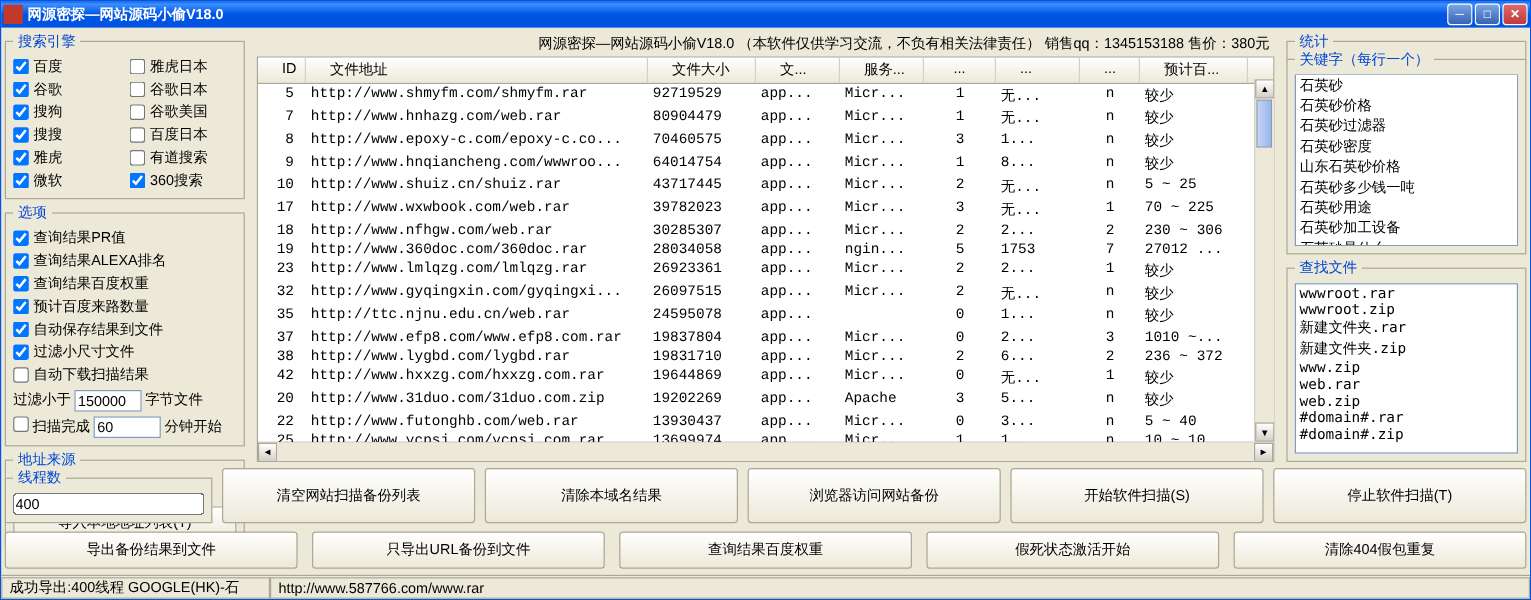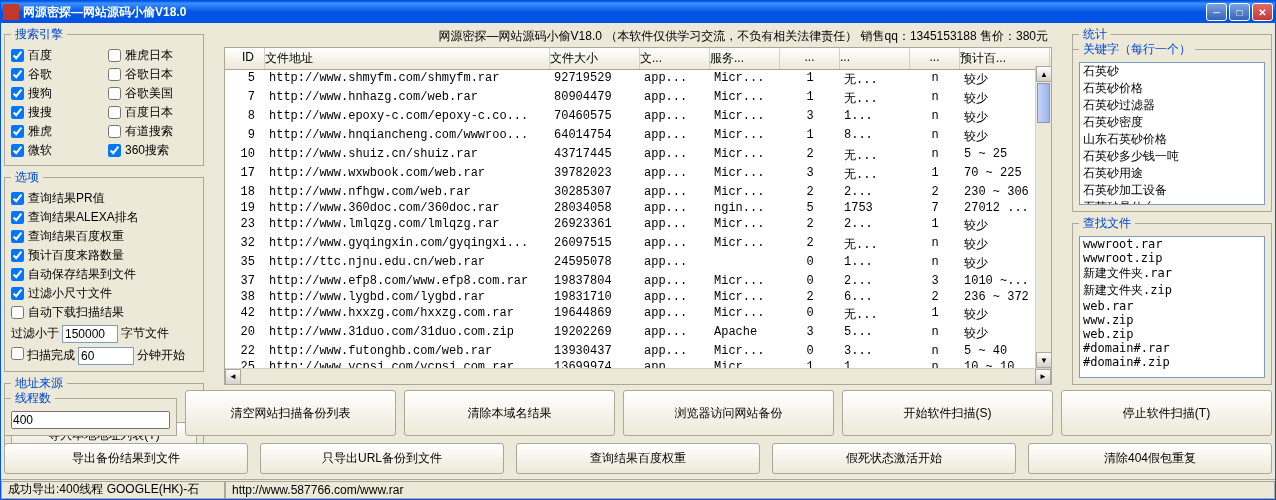--- a/index.html
+++ b/index.html
@@ -5,38 +5,38 @@
 *{box-sizing:border-box;margin:0;padding:0;font-family:"SimSun","宋体",sans-serif;font-size:12px}
 body{background:#ece9d8;user-select:none}
 .window{width:1276px;height:500px;border:1px solid #0054e3;display:flex;flex-direction:column;background:#ece9d8}
 .titlebar{height:22px;background:linear-gradient(to bottom,#0058e6 0%,#3d91ff 10%,#0054e3 50%,#0054e3 100%);display:flex;align-items:center;padding:0 2px;color:#fff}
 .titlebar-icon{width:16px;height:16px;background:#c0392b;margin-right:4px;display:inline-block}
 .titlebar-text{flex:1;font-weight:bold}
 .titlebar-btns{display:flex;gap:2px}
 .titlebar-btn{width:21px;height:18px;background:linear-gradient(to bottom,#7ba4e3,#3562b5);border:1px solid #fff;border-radius:3px;display:flex;align-items:center;justify-content:center;color:#fff;font-weight:bold;cursor:pointer;font-size:10px}
 .titlebar-btn.close{background:linear-gradient(to bottom,#e36868,#c23a3a)}
 .body{flex:1;display:flex;flex-direction:column;padding:3px;gap:3px;overflow:hidden}
-.top-row{display:flex;gap:20px;flex:1;min-height:0}
+.top-row{display:flex;gap:10px;flex:1;min-height:0}
 .left-panel{width:200px;display:flex;flex-direction:column;gap:3px}
 .center-panel{flex:1;display:flex;flex-direction:column;min-width:0}
 .right-panel{width:200px;display:flex;flex-direction:column;gap:3px}
 fieldset{border:1px solid #aca899;padding:4px 6px 6px;background:#ece9d8}
 legend{padding:0 4px;color:#0046d5}
 .check-grid{display:grid;grid-template-columns:1fr 1fr;gap:2px 8px}
 .check-grid label,.opt-col label{display:flex;align-items:center;gap:4px;white-space:nowrap}
 .opt-col{display:flex;flex-direction:column;gap:2px}
 .opt-row{display:flex;align-items:flex-start;gap:3px;margin-top:4px}
 .opt-row input[type=text]{width:56px;border:1px solid #7f9db9;height:18px;padding:0 2px;background:#fff}
 .radio-row{display:flex;gap:10px;padding:4px 0}
 .btn{background:linear-gradient(to bottom,#fff,#ece9d8);border:1px solid #aca899;border-radius:3px;padding:4px 8px;cursor:pointer;text-align:center}
 .btn-wide{width:100%}
 .banner{text-align:right;padding:2px 4px;color:#000;white-space:nowrap;overflow:hidden}
 .table-wrap{flex:1;border:1px solid #aca899;background:#fff;overflow:hidden;position:relative;display:flex;flex-direction:column}
 .thead{display:flex;background:linear-gradient(to bottom,#fff,#ece9d8);border-bottom:1px solid #aca899}
-.th{padding:2px 0;border-right:1px solid #d4d0c8;white-space:nowrap;overflow:hidden}
+.th{padding:2px 20px;border-right:1px solid #d4d0c8;white-space:nowrap;overflow:hidden}
 .tbody{flex:1;overflow:auto}
 .tr{display:flex;padding:0}
 .td{padding:1px 4px;white-space:nowrap;overflow:hidden;font-family:"Courier New",monospace;font-size:12px}
 .c-id{width:40px;text-align:right;padding-right:10px}
 .c-url{width:285px}
 .c-size{width:90px}
 .c-a{width:70px}
 .c-b{width:70px}
 .c-c{width:60px;text-align:center}
 .c-d{width:70px}
@@ -437,22 +437,22 @@
               <div>石英砂是什么</div>
             </div>
 </fieldset>
 <fieldset>
   <legend>查找文件</legend>
   <div class="listbox" id="ff-list">
               <div>wwwroot.rar</div>
               <div>wwwroot.zip</div>
               <div>新建文件夹.rar</div>
               <div>新建文件夹.zip</div>
+              <div>www.zip</div>
               <div>web.rar</div>
-              <div>www.zip</div>
               <div>web.zip</div>
               <div>#domain#.rar</div>
               <div>#domain#.zip</div>
             </div>
 </fieldset>
 </div>
 
 </div>
 
 <div class="btn-row">

